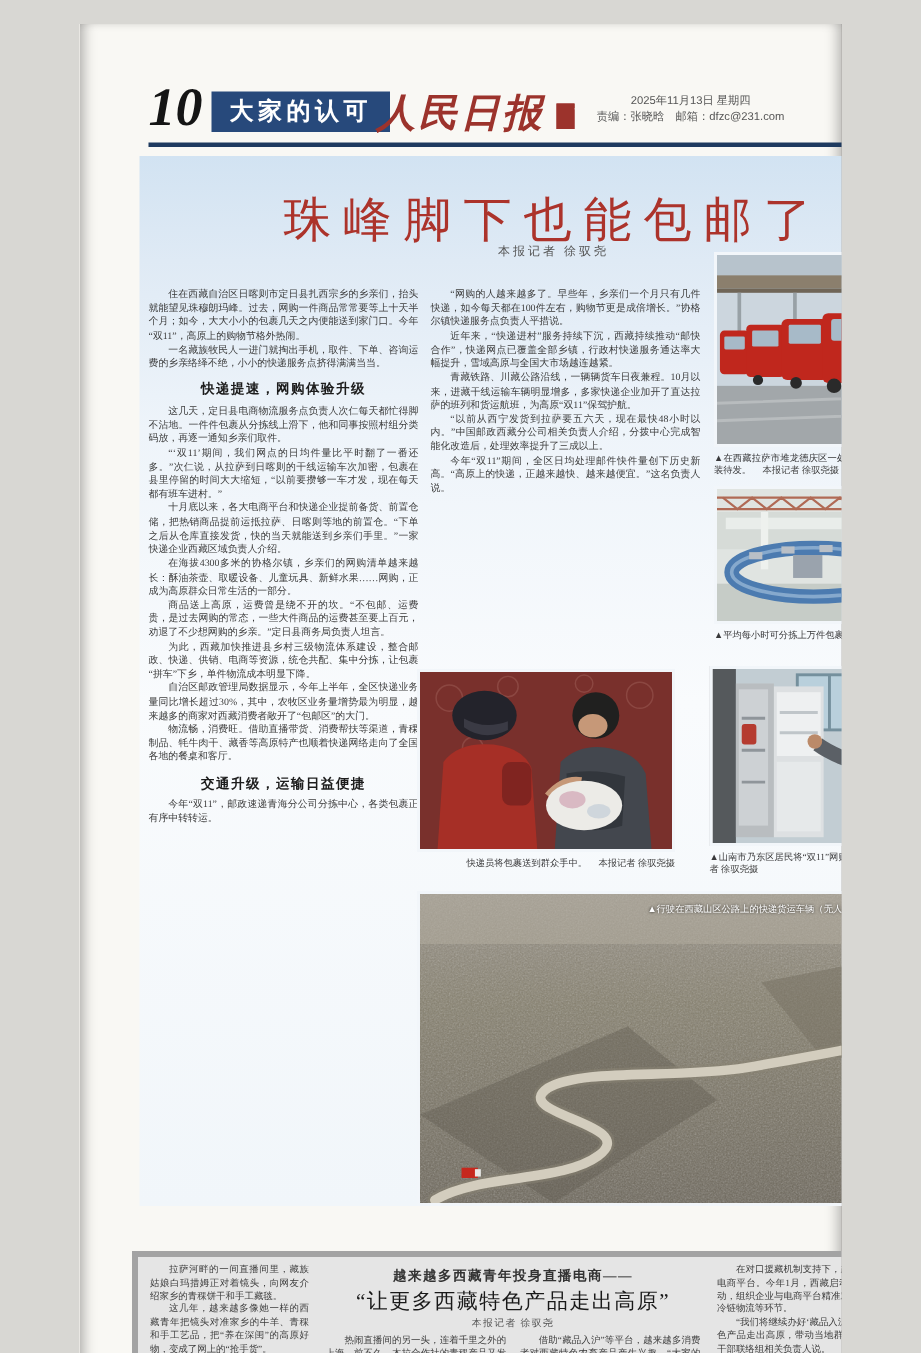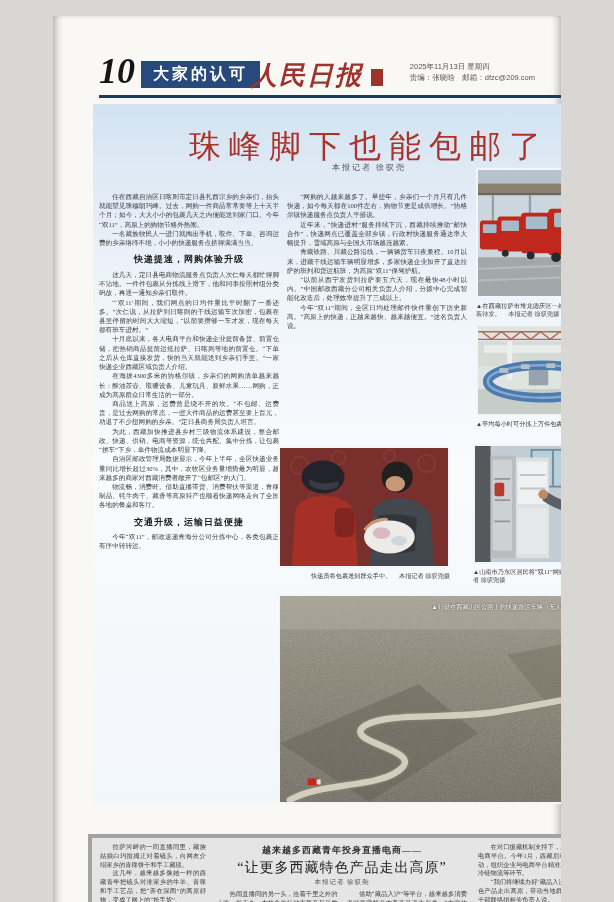--- a/index.html
+++ b/index.html
@@ -11,21 +11,21 @@
   }
   
   .hdr { position:absolute; top:38px; left:46px; right:26px; height:40px; }
   .pageno { position:absolute; left:0; top:-4px; font-size:36px; font-weight:bold; font-style:italic; color:#151515; }
   .section-box { position:absolute; left:42px; top:7px; background:#27497b; color:#fff;
     font-size:16px; font-weight:bold; letter-spacing:3px; padding:3px 12px; font-family:"Liberation Sans",sans-serif; }
   .masthead { position:absolute; left:0; right:0; top:4px; text-align:center; }
   .masthead-text { color:#9c332c; font-size:26px; font-weight:bold; font-style:italic; letter-spacing:2px; }
   .masthead-seal { display:inline-block; width:12px; height:17px; background:#9c332c; margin-left:4px; vertical-align:-2px;
     box-shadow: inset 0 3px 0 #9c332c, inset 0 0 0 20px #9c332c, inset 2px 3px 0 1px #e9d9d2; }
-  .dateinfo { position:absolute; right:0; top:7px; text-align:left; font-size:7.5px; line-height:11px; color:#555;
+  .dateinfo { position:absolute; right:12px; top:7px; text-align:center; font-size:7.5px; line-height:11px; color:#555;
     font-family:"Liberation Sans",sans-serif; }
   .hdr-rule { position:absolute; top:79px; left:46px; width:542px; height:3px; background:#1e3a5f; }
   
   .article { position:absolute; left:40px; top:88px; width:552px; height:700px;
     background:linear-gradient(180deg,#d2e3f2 0%,#dfeaf5 10%,#eef4fa 26%,#f9fbfd 52%,#f1f6fa 100%); }
   .kicker { position:absolute; top:9px; left:0; right:0; text-align:center; font-size:11.5px; letter-spacing:4px; color:#2b2b2b; }
   .headline { position:absolute; top:21px; left:0; right:0; margin:0; text-align:center;
     font-size:32px; font-weight:normal; color:#ac332b; letter-spacing:8px; }
   .byline { position:absolute; top:58px; left:0; right:0; text-align:center; font-size:8px; letter-spacing:2px; color:#555; }
   .col { position:absolute; top:88px; font-size:6.6px; line-height:1.4; text-align:justify; color:#3c3c3c; overflow:hidden; }
@@ -71,21 +71,21 @@
 
   <header class="hdr">
     <span class="pageno">10</span>
     <span class="section-box">大家的认可</span>
     <div class="masthead">
       <span class="masthead-text">人民日报</span>
       <span class="masthead-seal"></span>
     </div>
     <div class="dateinfo">
       <div>2025年11月13日 星期四</div>
-      <div>责编：张晓晗　邮箱：dfzc@209.com</div>
+      <div>责编：张晓晗　邮箱：dfzc@231.com</div>
     </div>
   </header>
   <div class="hdr-rule"></div>
 
   <section class="article">
     <h1 class="headline">珠峰脚下也能包邮了</h1>
     <div class="byline">本报记者 徐驭尧</div>
 
     <div class="col col1">
         <p>住在西藏自治区日喀则市定日县扎西宗乡的乡亲们，抬头就能望见珠穆朗玛峰。过去，网购一件商品常常要等上十天半个月；如今，大大小小的包裹几天之内便能送到家门口。今年“双11”，高原上的购物节格外热闹。</p>

